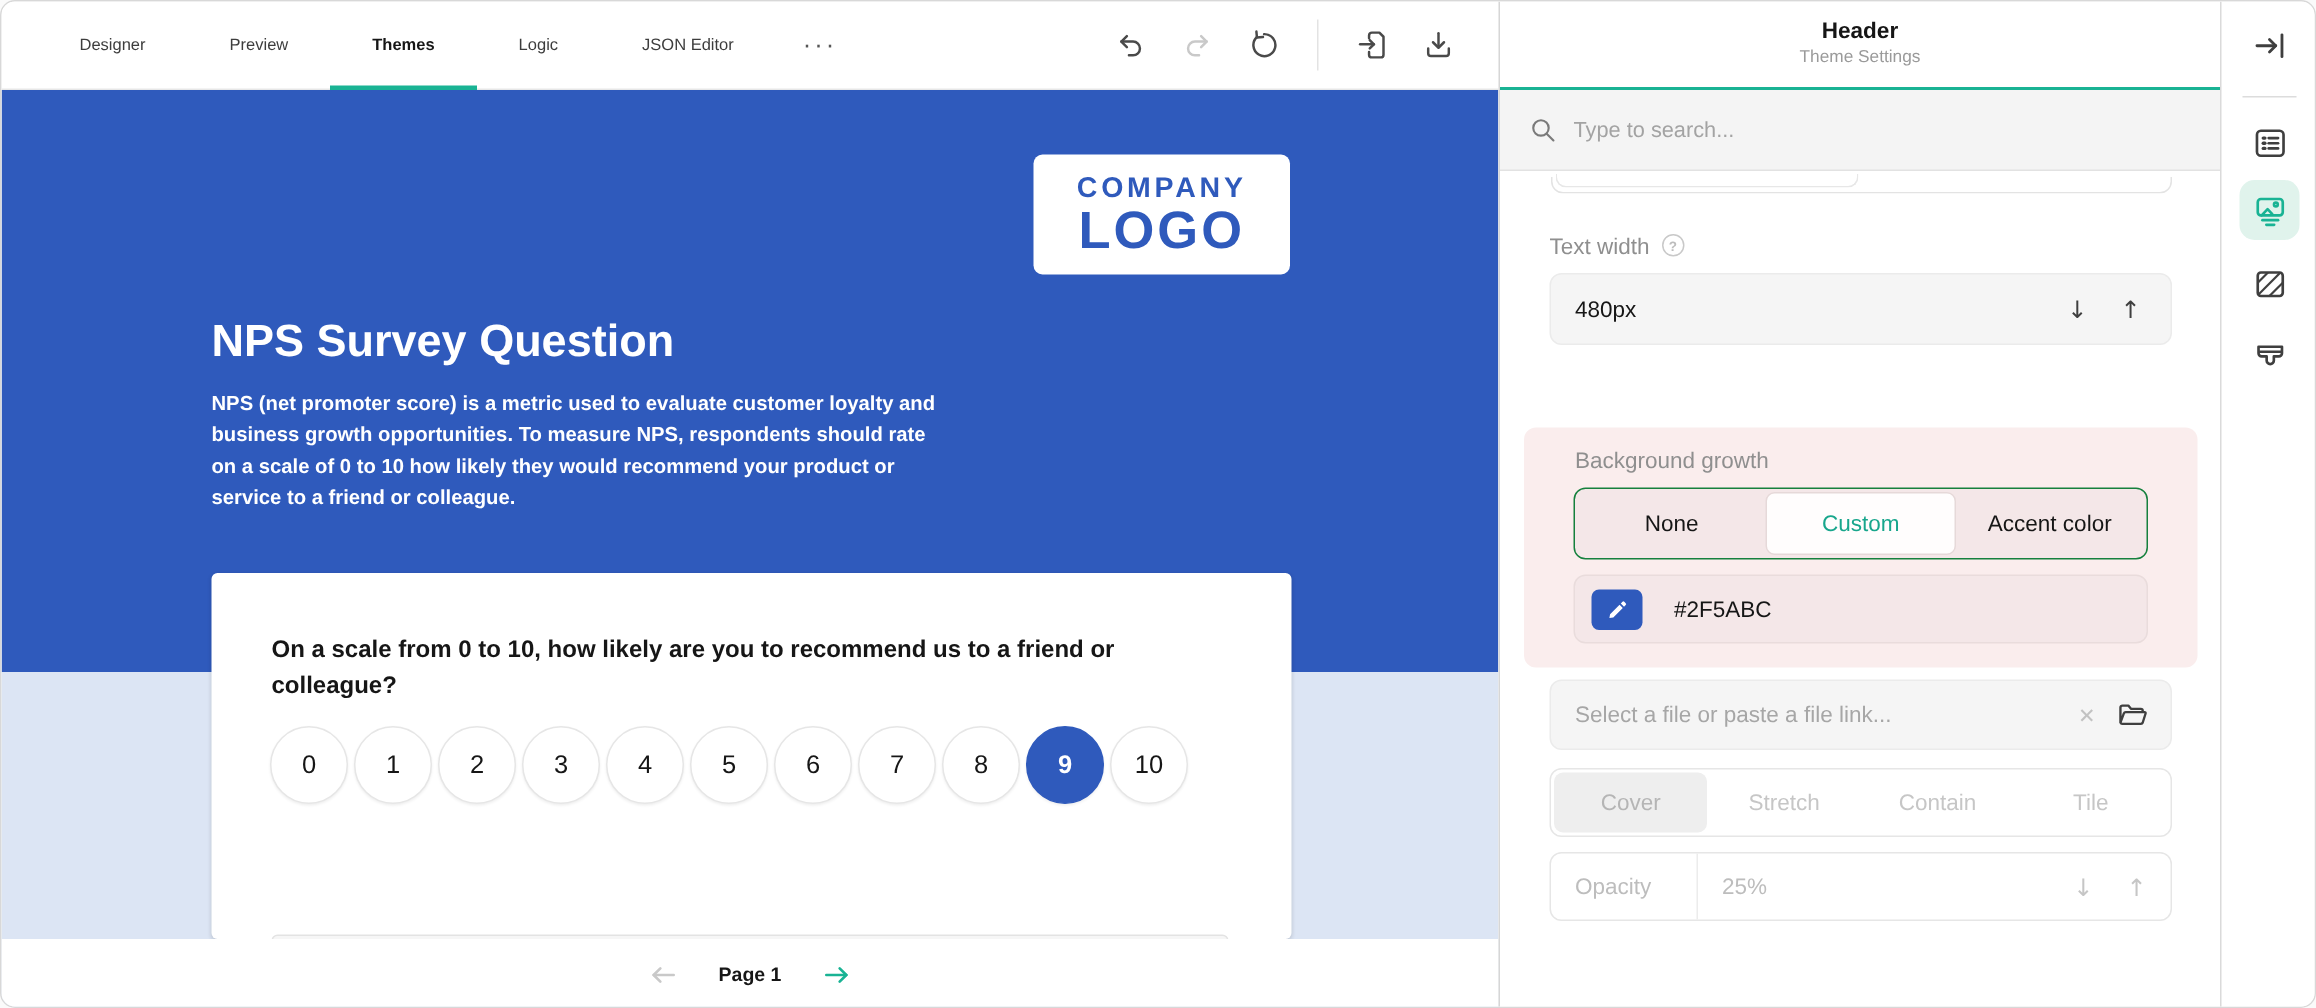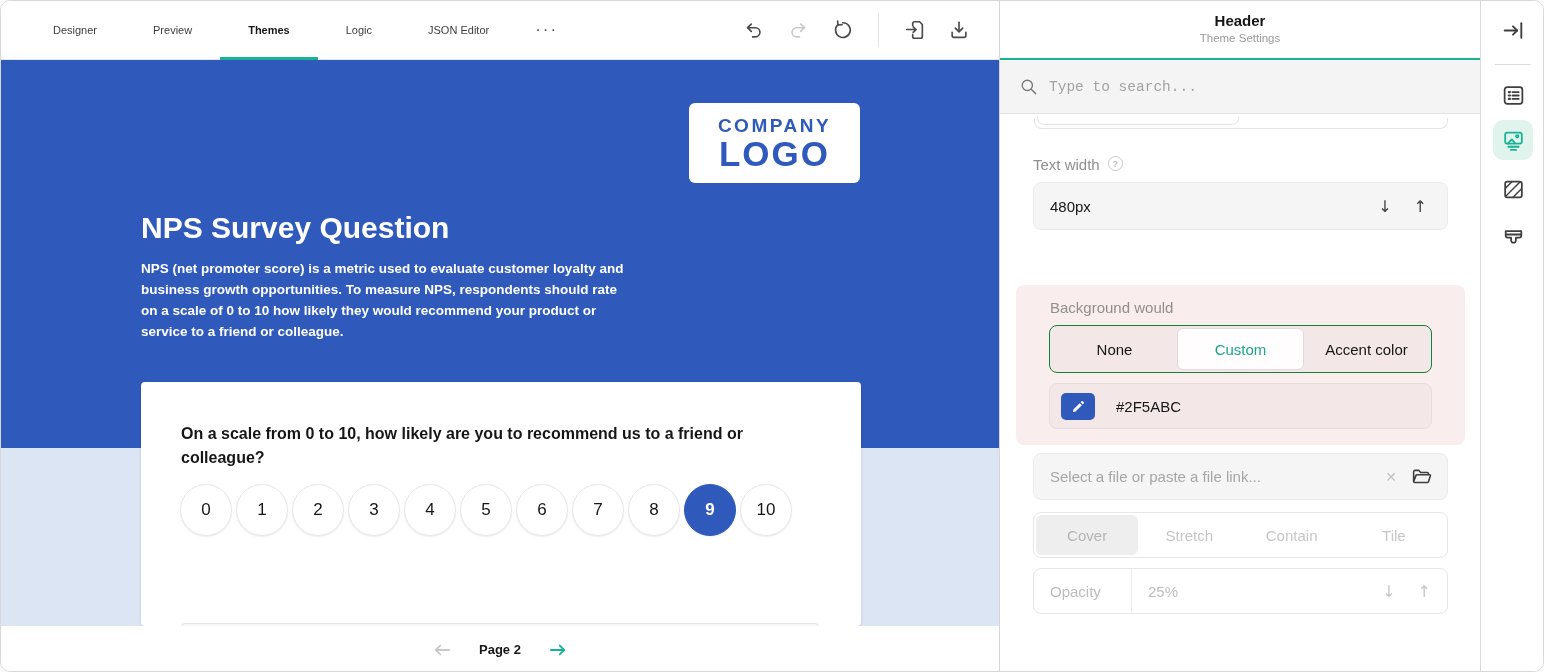--- a/index.html
+++ b/index.html
@@ -55,21 +55,21 @@
   
   #panel { position:absolute; left:998px; top:0; width:481px; height:672px; background:#fff;
            border-left:1px solid #d6d6d6; }
   .panel-header { height:59px; border-bottom:2px solid #19b394; text-align:center; padding-top:11px; }
   .panel-title { font-size:15px; font-weight:700; color:#161616; }
   .panel-subtitle { font-size:11.5px; color:#9a9a9a; margin-top:3px; }
   .panel-search { height:54px; background:#f4f4f4; border-bottom:1px solid #e2e2e2; display:flex;
                   align-items:center; gap:11px; padding:0 19px; }
   .panel-search svg { width:19px; height:19px; color:#7a7a7a; flex:none; }
   .panel-search input { border:none; background:transparent; outline:none; font-size:14.5px; color:#333;
-                        font-family:Liberation Mono, monospace; width:100%; }
+                        font-family:Liberation Sans, sans-serif; width:100%; }
   .panel-search input::placeholder { color:#a3a3a3; }
   .panel-body { position:absolute; top:115px; left:0; width:480px; bottom:0; overflow:hidden; }
   .control-sliver { margin:2px 32px 0 34px; height:11px; border:1px solid #e3e3e3; border-top:none;
                     border-radius:0 0 8px 8px; position:relative; }
   .control-sliver .inner-pill { position:absolute; left:2px; top:-2px; width:49%; height:9px;
                     border:1px solid #e7e7e7; border-top:none; border-radius:0 0 7px 7px; }
   .field-label { margin:27px 33px 9px; display:flex; align-items:flex-start; gap:8px; font-size:15px; color:#8f8f8f; }
   .help-icon { width:15px; height:15px; border:1.4px solid #c9c9c9; border-radius:50%; color:#bdbdbd;
                font-size:9px; font-weight:700; display:flex; align-items:center; justify-content:center; cursor:pointer; }
   .input-box { margin:0 32px 0 33px; height:48px; background:#f5f5f5; border:1px solid #ebebeb; border-radius:8px;
@@ -206,21 +206,21 @@
         <div class="q2-input"></div>
       </div>
 
       <div class="survey-footer">
         <button class="nav-arrow">
           <svg viewBox="0 0 24 18" fill="none" stroke="#c9c9c9" stroke-width="2" stroke-linecap="round" stroke-linejoin="round">
             <line x1="20" y1="9" x2="5" y2="9"></line>
               <polyline points="10,4 5,9 10,14"></polyline>
           </svg>
         </button>
-        <span class="page-label">Page 2</span>
+        <span class="page-label">Page 1</span>
         <button class="nav-arrow">
           <svg viewBox="0 0 24 18" fill="none" stroke="#19b394" stroke-width="2" stroke-linecap="round" stroke-linejoin="round">
             <line x1="4" y1="9" x2="19" y2="9"></line>
               <polyline points="14,4 19,9 14,14"></polyline>
           </svg>
         </button>
       </div>
     </div>
   </div>
 
@@ -250,21 +250,21 @@
       <div class="input-box">
         <span class="value">480px</span>
         <span class="steppers">
           <button class="stepper">↓</button>
           <button class="stepper">↑</button>
         </span>
       </div>
 
       <div class="pink-section">
         <div class="field-label">
-          <span>Background would</span>
+          <span>Background growth</span>
         </div>
         <div class="segmented">
           <div class="seg-item">None</div>
           <div class="seg-item custom-selected">Custom</div>
           <div class="seg-item">Accent color</div>
         </div>
         <div class="color-row">
           <span class="color-swatch">
             <svg viewBox="0 0 14 14" fill="currentColor">
               <path d="M1.5 10.2 L8.3 3.4 l2.3 2.3 L3.8 12.5 L1 13 z M9.2 2.5 l1.2-1.2 a0.9 0.9 0 0 1 1.3 0 l1 1 a0.9 0.9 0 0 1 0 1.3 L11.5 4.8 z"></path>

